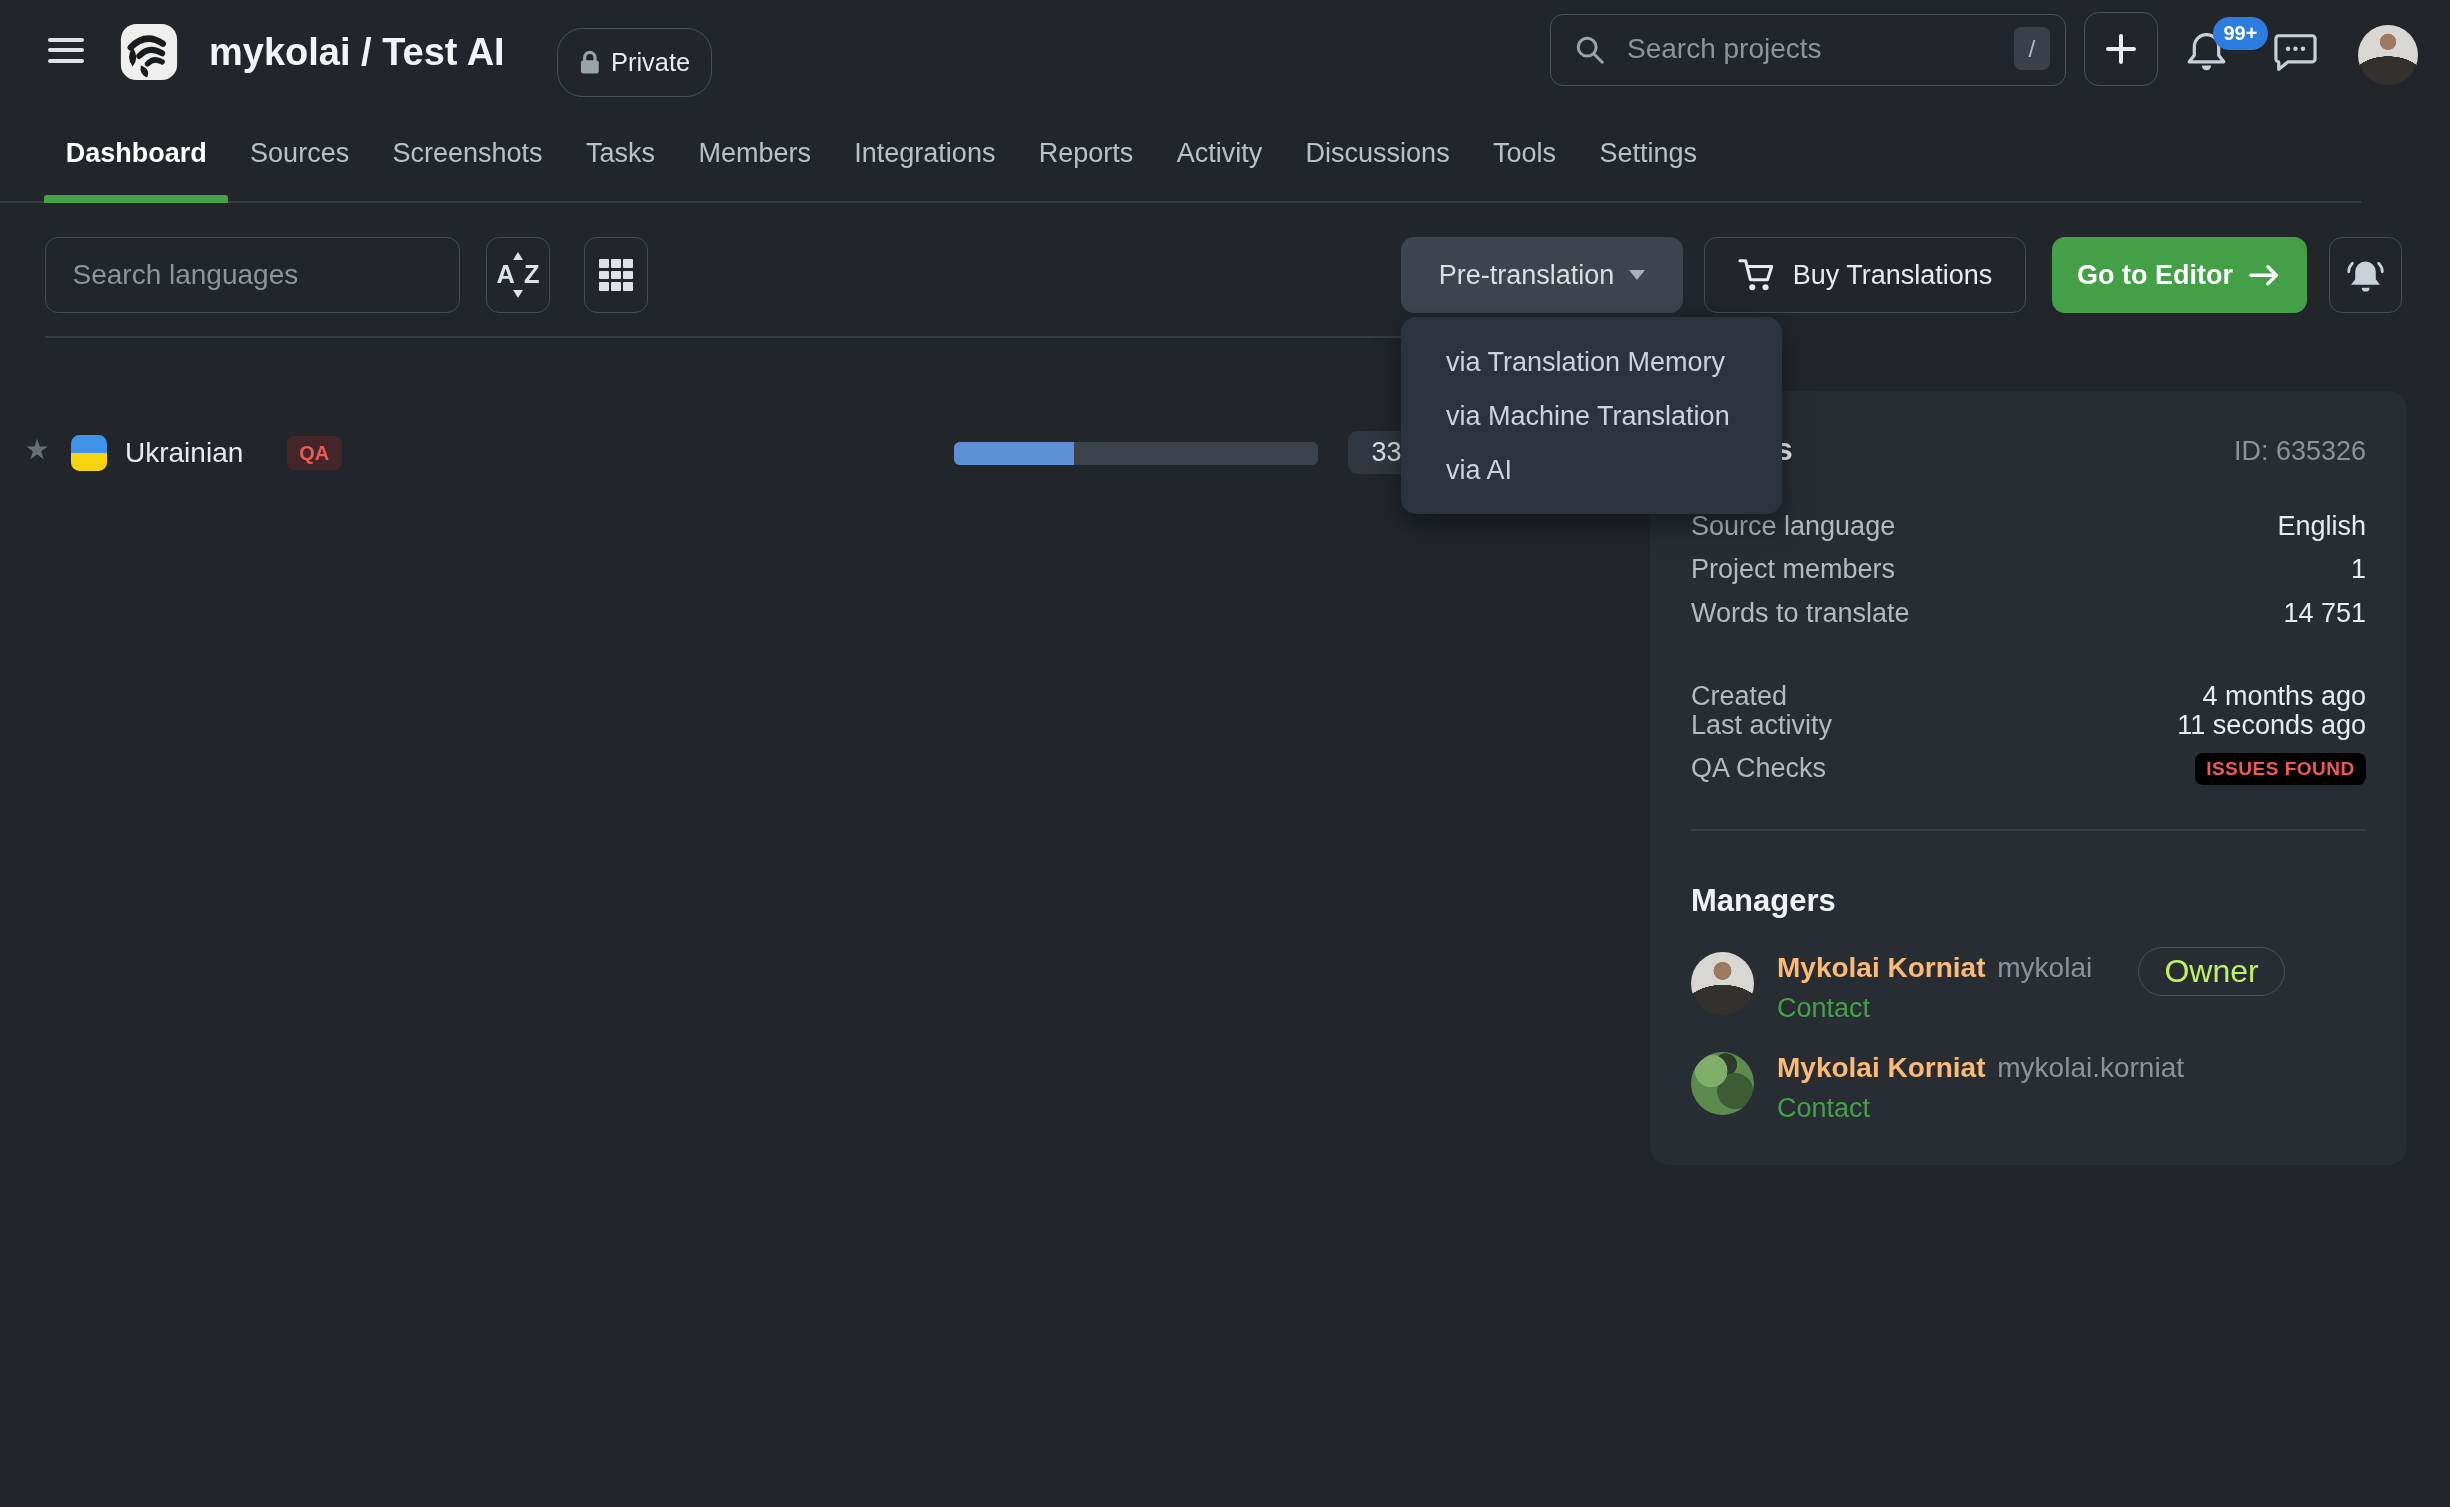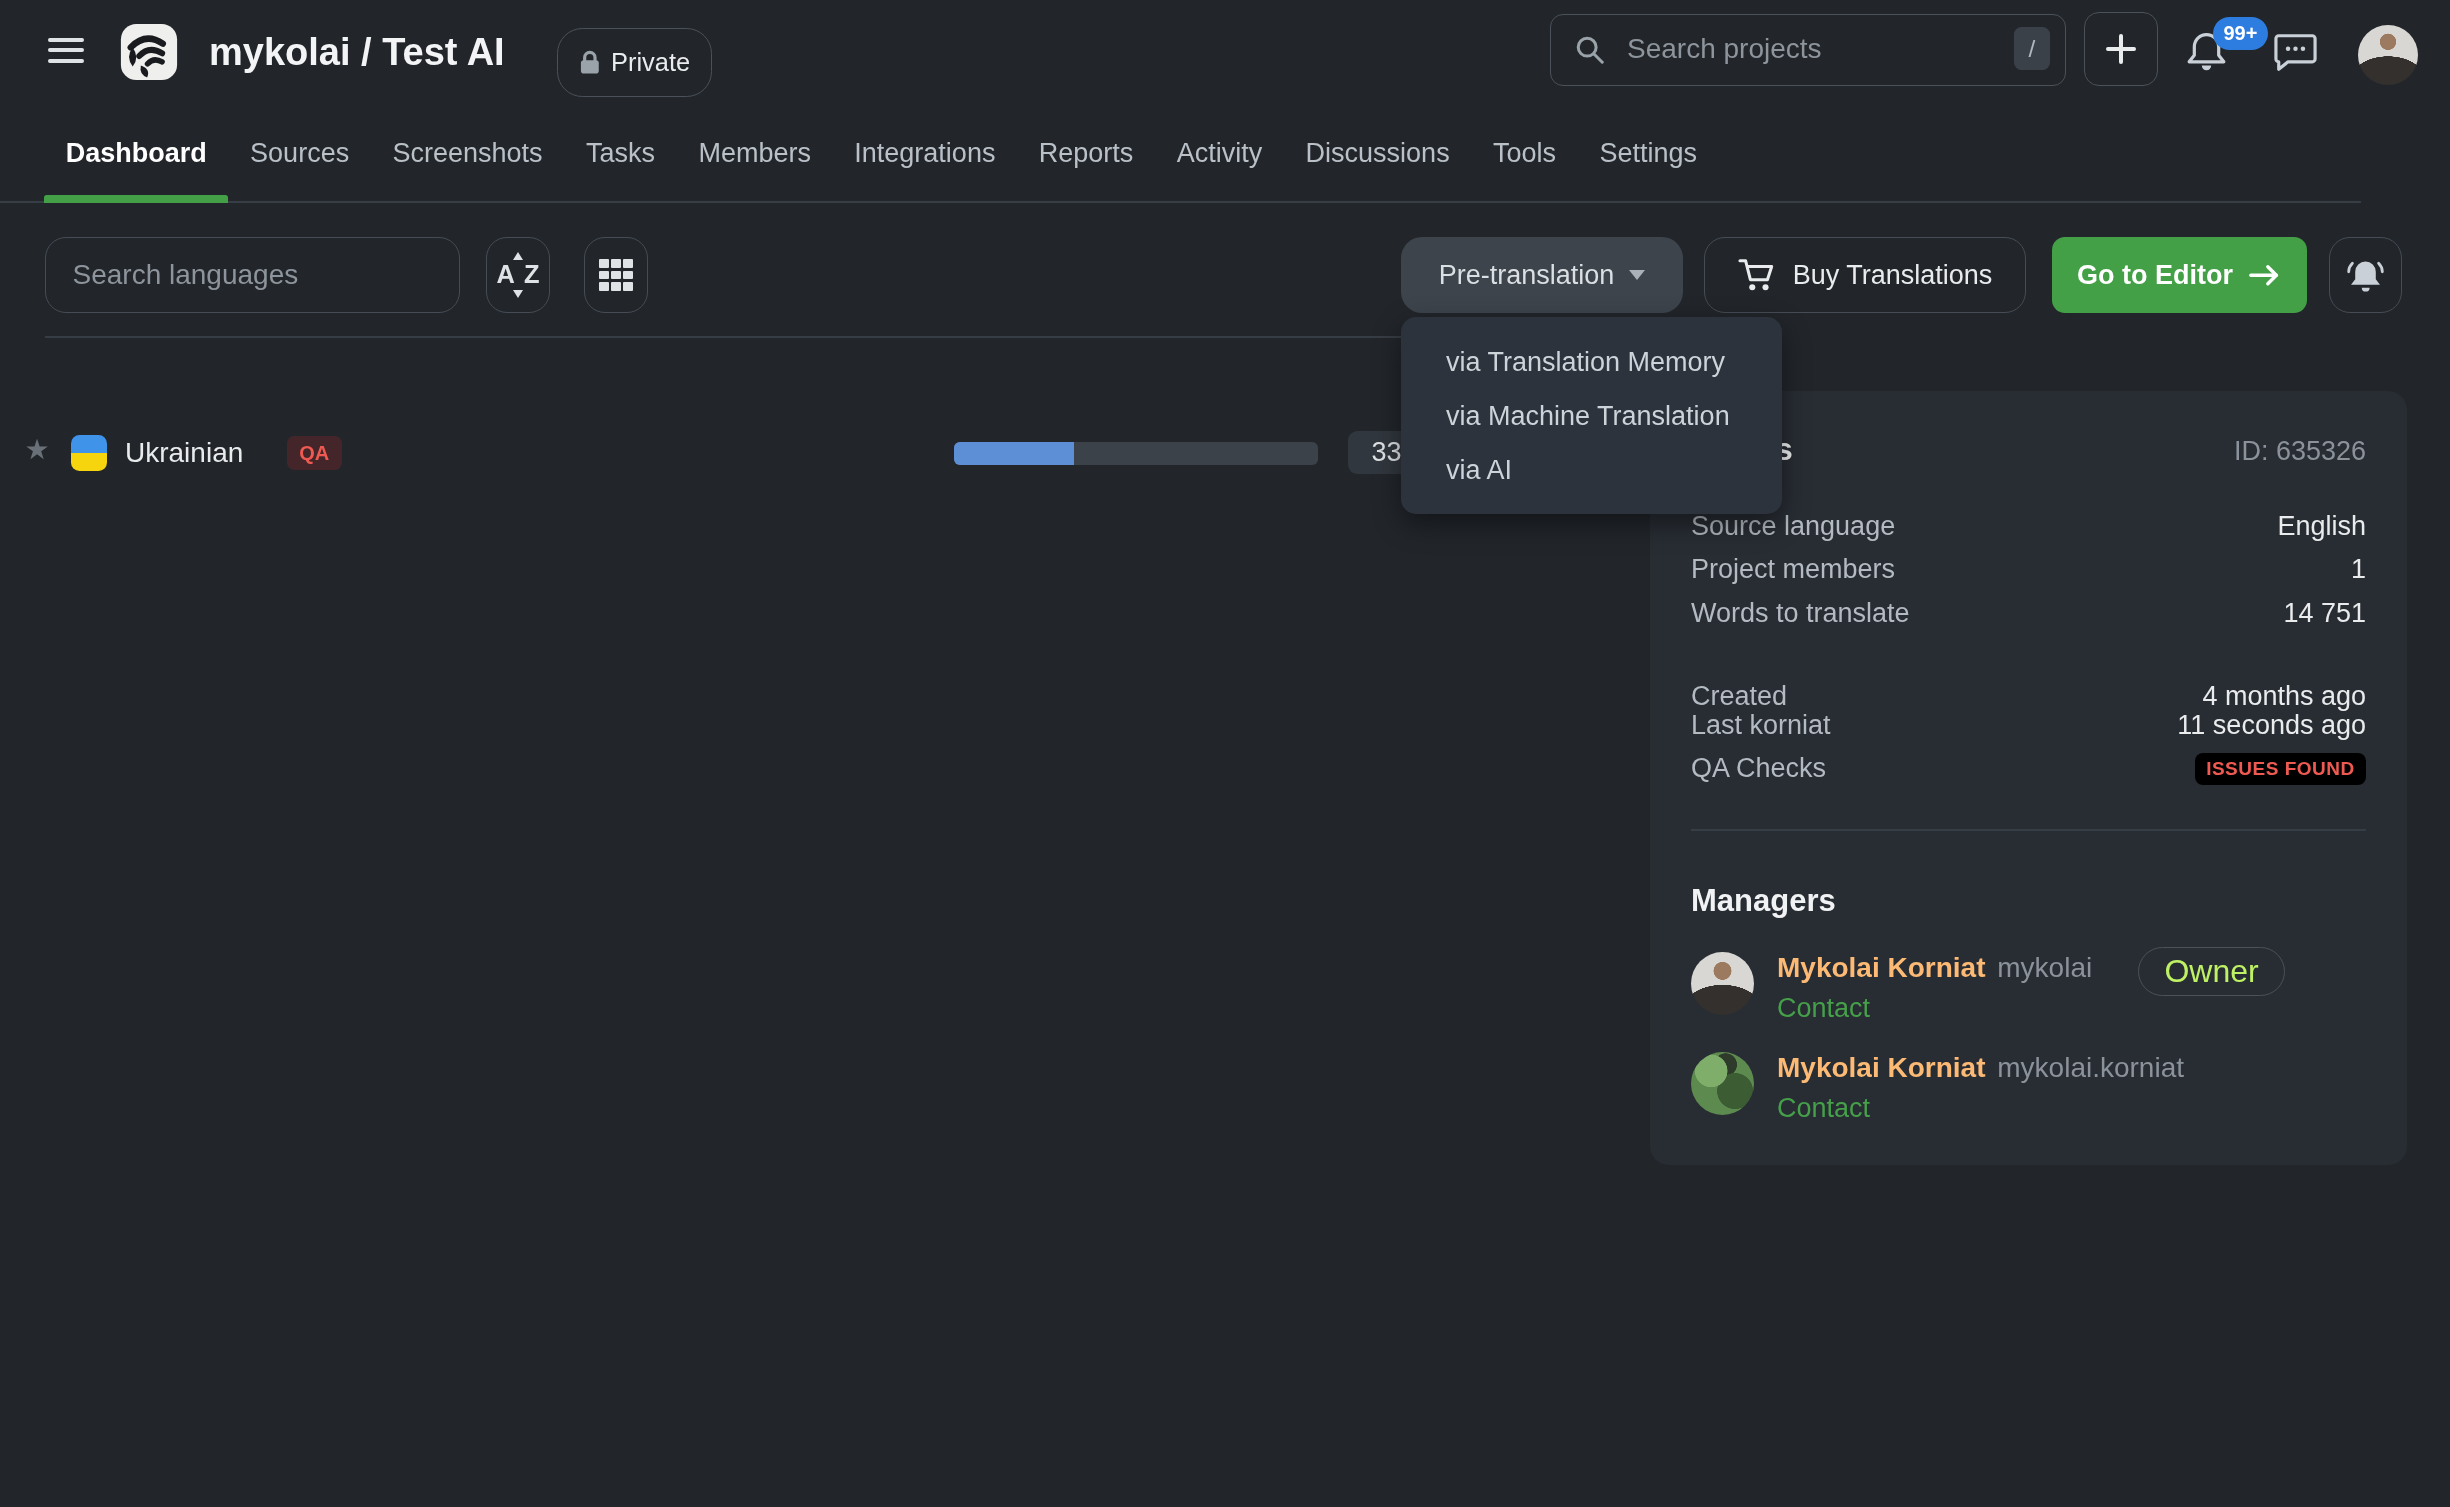--- a/index.html
+++ b/index.html
@@ -37,21 +37,21 @@
 
   
   .nav{left:0;top:113px;width:2450px;height:90px;}
   .nav-inner{position:absolute;left:44px;top:0;display:flex;height:90px;}
   .tab{position:relative;height:90px;line-height:81px;padding:0 21.7px;font-size:27px;color:#b9c0c7;cursor:pointer;white-space:nowrap;}
   .tab.active{color:#ffffff;font-weight:bold;}
   .tab.active .underline{position:absolute;left:0;right:0;bottom:0;height:8.5px;background:#43a047;border-radius:2.8px 2.8px 0 0;}
   .nav-divider{position:absolute;left:0;right:89px;bottom:0;height:1.9px;background:#373d44;}
 
   
-  .toolbar-item{top:237px;height:76px;border-radius:21px;box-sizing:border-box;}
+  .toolbar-item{top:237px;height:76px;border-radius:13px;box-sizing:border-box;}
   .outline-btn{border:1.9px solid #454c55;display:flex;align-items:center;justify-content:center;cursor:pointer;}
   .search-langs{left:45px;width:415px;border:1.9px solid #454c55;}
   .search-langs input{position:absolute;left:24.5px;top:1.9px;width:368px;height:69px;background:transparent;border:none;
         outline:none;font-family:inherit;font-size:28px;color:#e9ebed;}
   .search-langs input::placeholder{color:#8d949c;}
   .btn-az{left:486px;width:64px;}
   .az-wrap{position:relative;width:43px;height:43px;}
   .az-wrap .a{position:absolute;left:0;top:6.6px;font-size:25.4px;font-weight:bold;color:#dfe3e6;}
   .az-wrap .z{position:absolute;right:0;top:6.6px;font-size:25.4px;font-weight:bold;color:#dfe3e6;}
   .az-wrap .up{position:absolute;left:16px;top:-1.9px;width:0;height:0;border-left:5.7px solid transparent;border-right:5.7px solid transparent;border-bottom:8.5px solid #dfe3e6;}
@@ -287,21 +287,21 @@
     <div class="drow" style="top:201px;">
       <span class="lbl">Words to translate</span>
       <span class="val">14 751</span>
     </div>
 
     <div class="drow" style="top:284px;">
       <span class="lbl">Created</span>
       <span class="val">4 months ago</span>
     </div>
     <div class="drow" style="top:313px;">
-      <span class="lbl">Last korniat</span>
+      <span class="lbl">Last activity</span>
       <span class="val">11 seconds ago</span>
     </div>
     <div class="drow" style="top:356px;">
       <span class="lbl">QA Checks</span>
       <span class="issues-badge">ISSUES FOUND</span>
     </div>
 
     <div class="panel-divider"></div>
 
     <div class="managers-head">Managers</div>

